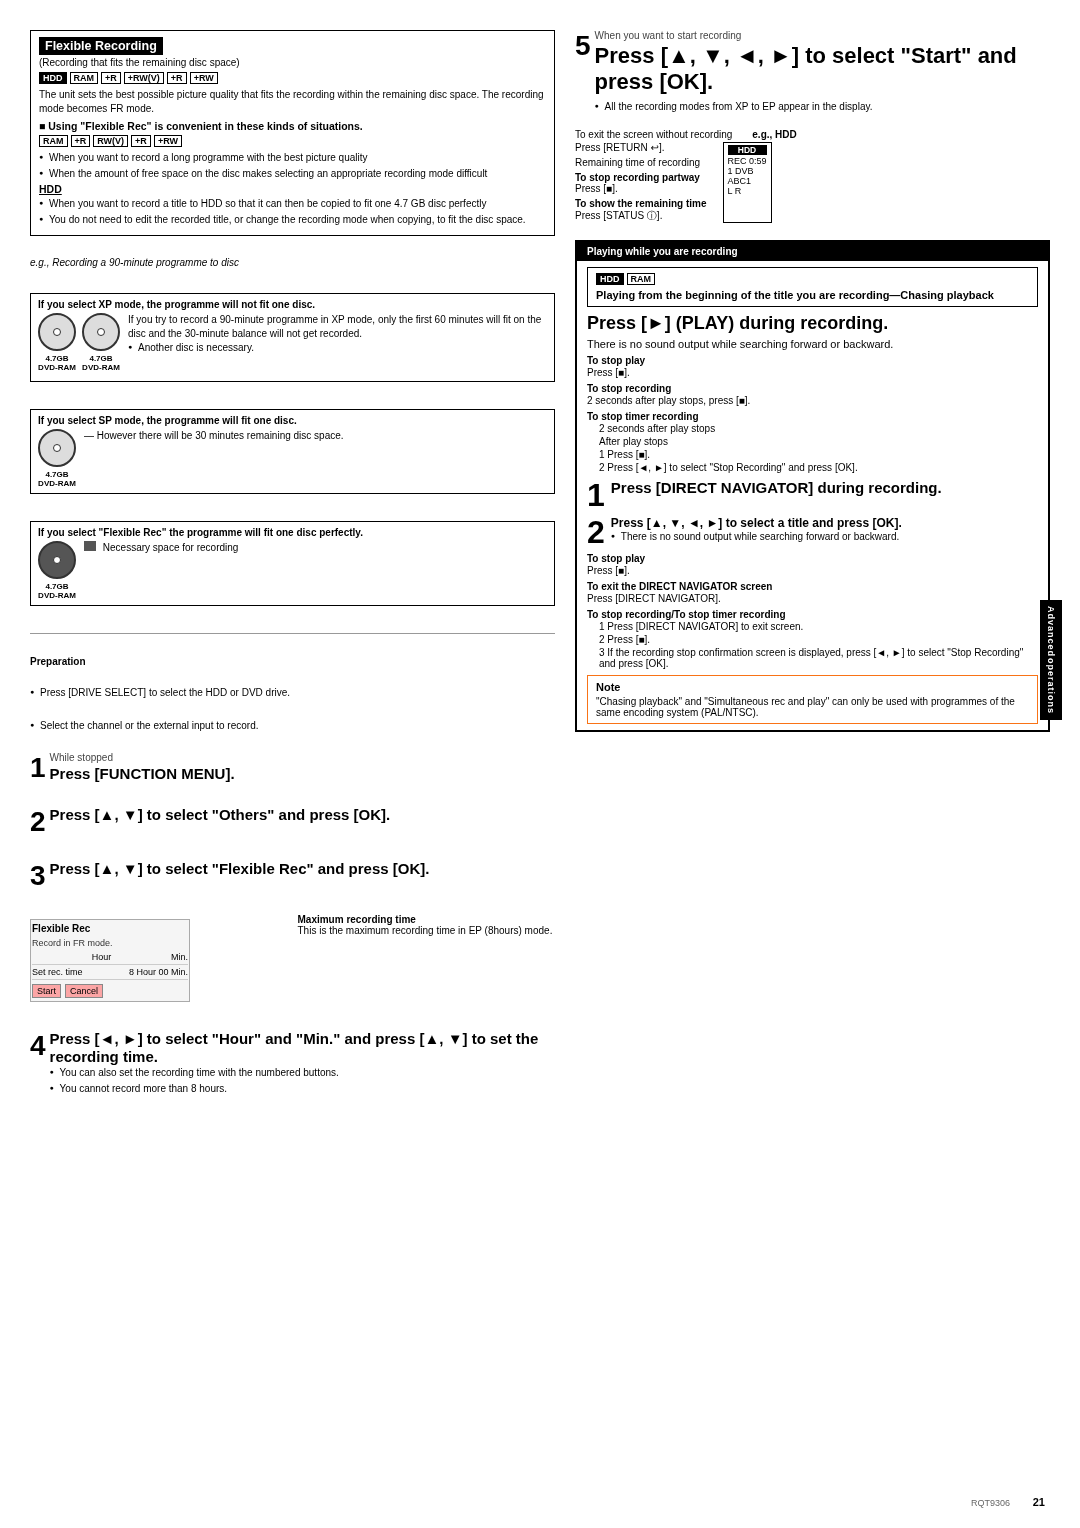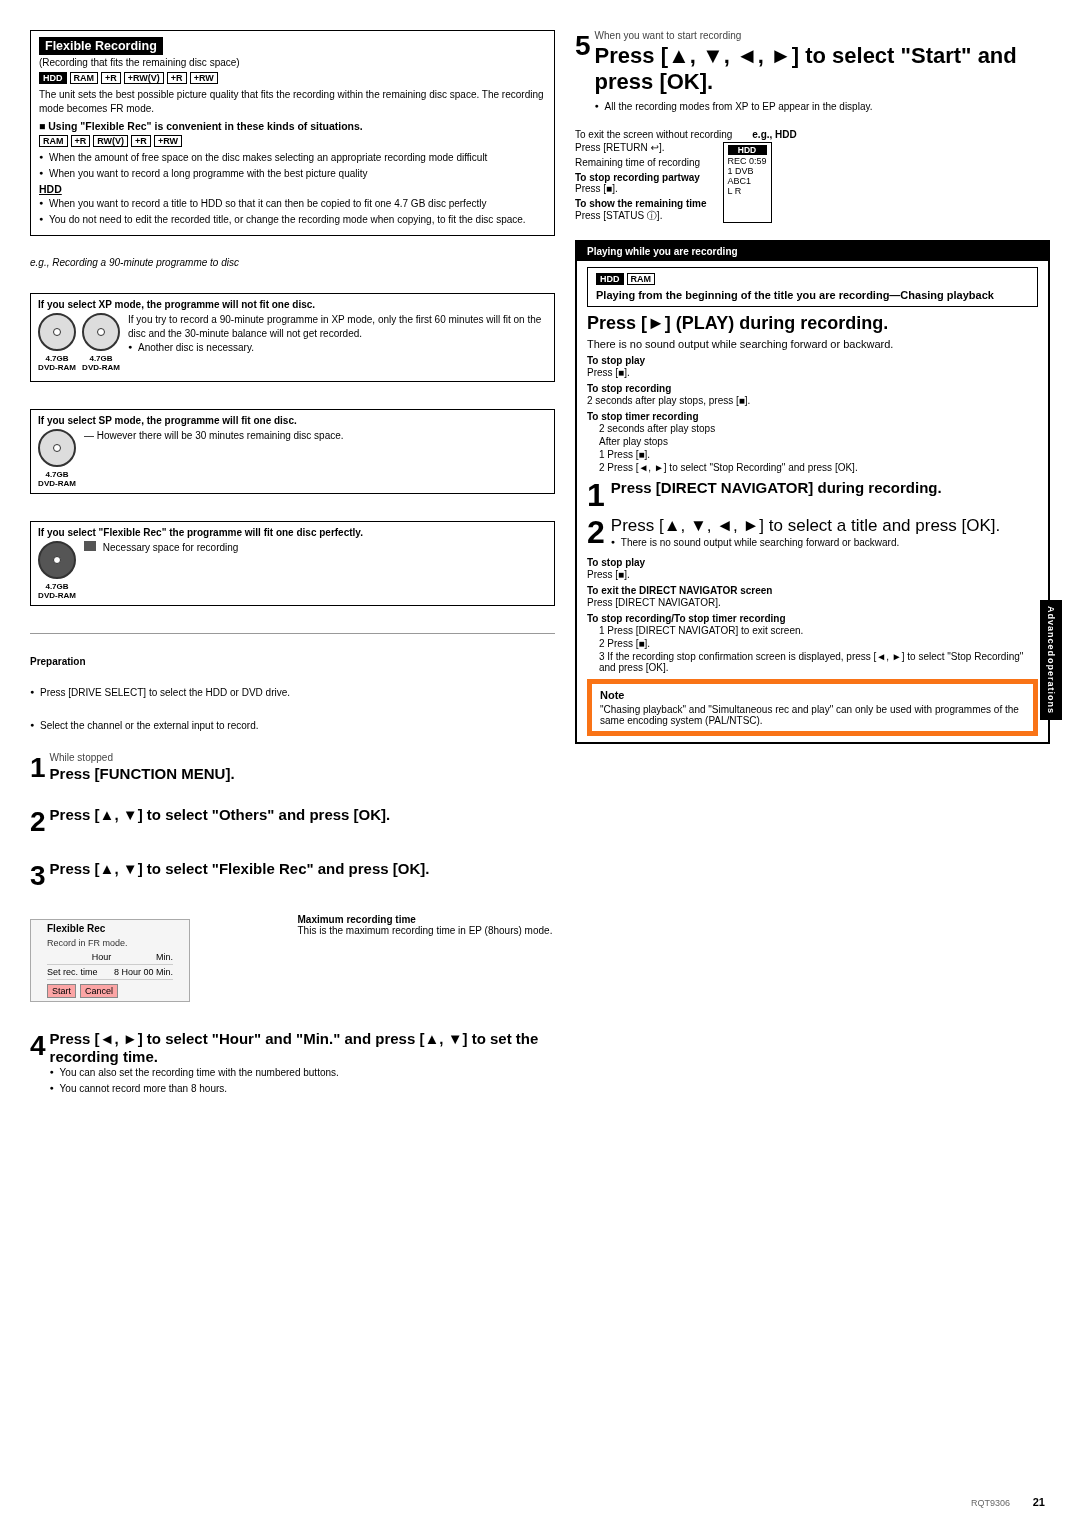--- a/index.html
+++ b/index.html
@@ -201,21 +201,21 @@
     .big-step {
       font-size: 22px;
       font-weight: bold;
       line-height: 1.2;
       margin-bottom: 4px;
     }
 
     
     .flex-rec-ui {
       border: 1px solid #aaa;
-      padding: 3px 16px;
+      padding: 3px 1px;
       background: #f5f5f5;
       font-size: 9px;
       margin: 5px 0;
       display: inline-flex;
       flex-direction: column;
       gap: 2px;
       min-width: 160px;
     }
     .flex-rec-row {
       display: flex;
@@ -256,21 +256,21 @@
       margin-bottom: 6px;
       background: #fff;
     }
     .playing-subbox-bold {
       font-weight: bold;
       font-size: 11px;
     }
 
     
     .note-box {
-      border: 5px solid #f97316;
+      border: 1px solid #f97316;
       padding: 5px 8px;
       margin-top: 6px;
       font-size: 10px;
     }
     .note-box .note-title {
       font-weight: bold;
       font-size: 11px;
       margin-bottom: 3px;
     }
 
@@ -414,22 +414,22 @@
         <div class="sub-heading sub-heading-square">
           <span>Using "Flexible Rec" is convenient in these kinds of situations.</span>
         </div>
         <div class="tag-row">
           <span class="tag">RAM</span>
           <span class="tag">+R</span>
           <span class="tag">RW(V)</span>
           <span class="tag">+R</span>
           <span class="tag">+RW</span>
         </div>
+        <div class="bullet-item">When you want to record a long programme with the best picture quality</div>
         <div class="bullet-item">When the amount of free space on the disc makes selecting an appropriate recording mode difficult</div>
-        <div class="bullet-item">When you want to record a long programme with the best picture quality</div>
 
         
         <div class="hdd-label">HDD</div>
         <div class="bullet-item">When you want to record a title to HDD so that it can then be copied to fit one 4.7 GB disc perfectly</div>
         <div class="bullet-item">You do not need to edit the recorded title, or change the recording mode when copying, to fit the disc space.</div>
       </div>
 
       <p class="eg-label">e.g., Recording a 90-minute programme to disc</p>
 
       <div class="info-box">
@@ -624,21 +624,21 @@
           <div class="step-row" style="margin-top:6px;">
             <div class="step-right-num">1</div>
             <div class="step-right-content">
               <div style="font-size:15px;font-weight:bold;">Press [DIRECT NAVIGATOR] during recording.</div>
             </div>
           </div>
 
           <div class="step-row">
             <div class="step-right-num">2</div>
             <div class="step-right-content">
-              <div style="font-size:17px;font-weight:normal;">Press [▲, ▼, ◄, ►] to select a title and press [OK].</div>
+              <div style="font-size:12px;font-weight:bold;">Press [▲, ▼, ◄, ►] to select a title and press [OK].</div>
               <div class="bullet-item">There is no sound output while searching forward or backward.</div>
             </div>
           </div>
 
           <div class="action-label">To stop play</div>
           <div class="action-detail">Press [■].</div>
 
           <div class="action-label">To exit the DIRECT NAVIGATOR screen</div>
           <div class="action-detail">Press [DIRECT NAVIGATOR].</div>
 

